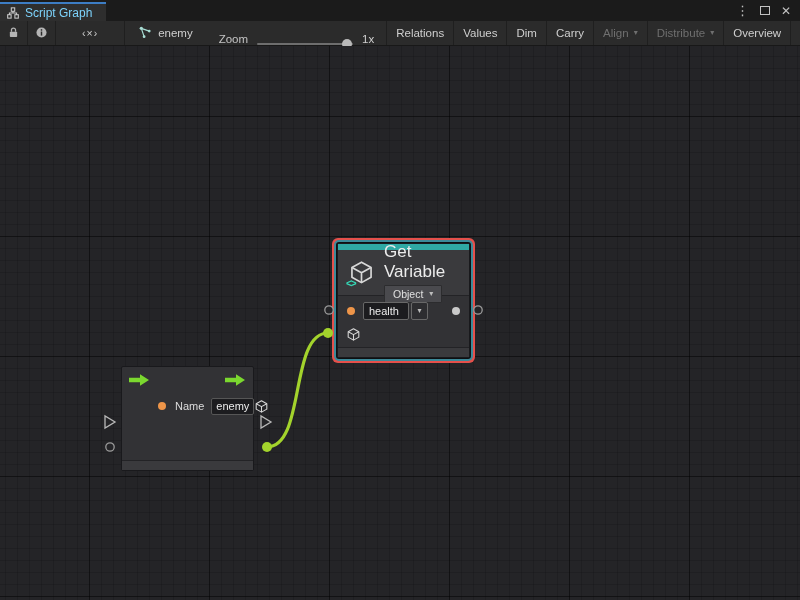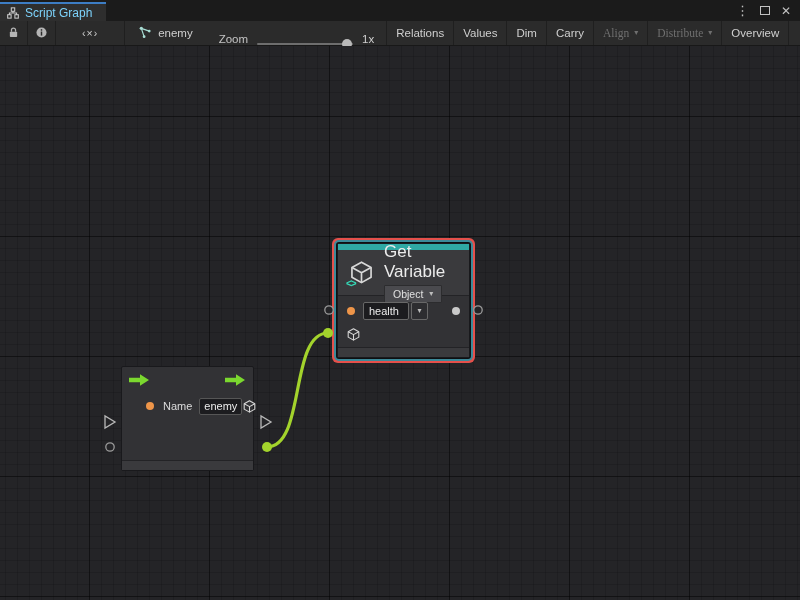--- a/index.html
+++ b/index.html
@@ -18,21 +18,21 @@
   .wc-menu { font-size:13px; line-height:1; }
   .wc-close { font-size:12px; line-height:1; }
 
   
   .toolbar { height:25px; background:#2b2b2b; border-bottom:1px solid #181818; display:flex;
              align-items:stretch; font-size:11.5px; color:#cfcfcf; }
   .tbtn { display:flex; align-items:center; justify-content:center; gap:5px;
           padding:0 9px; border-right:1px solid #1f1f1f; white-space:nowrap; }
   .tbtn.icon-only { padding:0 7px; }
   .tbtn.wide { padding:0 26px; }
-  .tbtn.disabled { color:#6f6f6f;font-family:Liberation Serif, serif; }
+  .tbtn.disabled { color:#6f6f6f; }
   .right-group { margin-left:auto; display:flex; align-items:stretch; }
   .right-group .tbtn { border-right:none; border-left:1px solid #1f1f1f; }
   .chev { font-size:8px; line-height:1; color:#bdbdbd; }
   .tbtn.disabled .chev { color:#6f6f6f; }
   .code-glyph { font-size:10.5px; letter-spacing:1px; color:#d0d0d0; }
   .breadcrumb { display:flex; align-items:center; gap:6px; padding:0 14px; }
   .zoom-area { display:flex; align-items:flex-end; gap:9px; padding:0 12px; flex:1; }
   .zoom-label { color:#c4c4c4; }
   .slider { position:relative; width:96px; height:2px; background:#6e6e6e; border-radius:1px; }
   .slider-handle { position:absolute; left:85px; top:-4px; width:10px; height:10px;
@@ -222,21 +222,21 @@
           <svg width="21" height="12" viewBox="0 0 21 12">
             <path d="M0 3.8 H11 V0.3 L20 6 L11 11.7 V8.2 H0 Z" fill="#7bd82f"></path>
           </svg>
         </span>
         <span class="flow-arrow">
           <svg width="21" height="12" viewBox="0 0 21 12">
             <path d="M0 3.8 H11 V0.3 L20 6 L11 11.7 V8.2 H0 Z" fill="#7bd82f"></path>
           </svg>
         </span>
       </div>
-      <div class="row" style="height:26px; padding:0 24px;">
+      <div class="row" style="height:26px; padding:0 16px;margin-left:20px;">
         <span class="port-dot orange"></span>
         <span class="name-label" style="margin-left:9px;">Name</span>
         <span class="field nfield" style="margin-left:7px;">enemy</span>
         <span style="margin-left:auto;">
           <svg width="15" height="15" viewBox="0 0 24 24" style="display:block;">
             <path d="M12 2.8 20.5 7.6 20.5 16.2 12 21 3.5 16.2 3.5 7.6 Z" fill="none" stroke="#d8d8d8" stroke-width="1.7" stroke-linejoin="round"></path>
             <path d="M3.5 7.6 12 12.2 20.5 7.6 M12 12.2 V21" fill="none" stroke="#d8d8d8" stroke-width="1.7" stroke-linejoin="round"></path>
           </svg>
         </span>
       </div>

